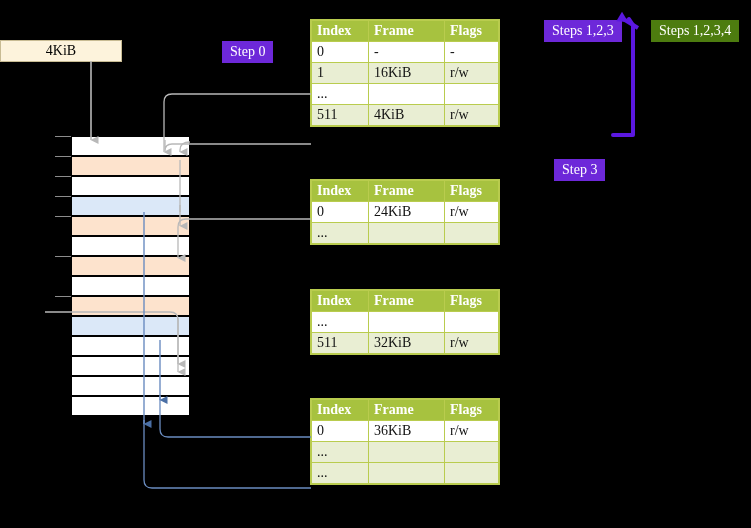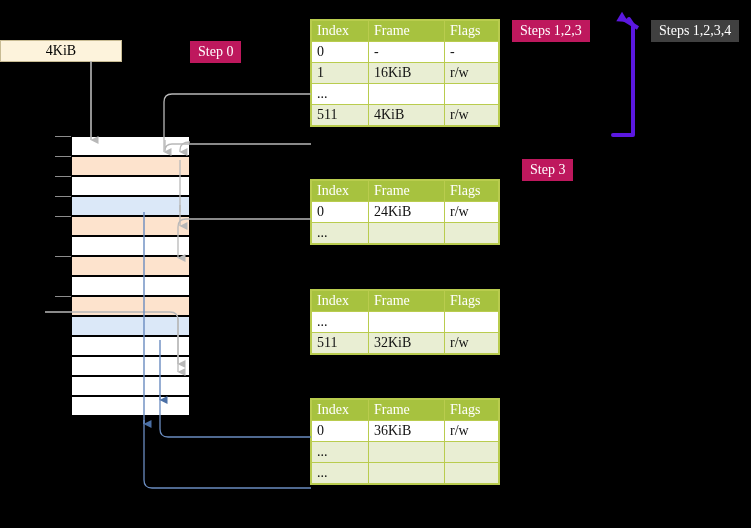--- a/index.html
+++ b/index.html
@@ -3,42 +3,42 @@
 <meta charset="utf-8">
 <style>
   html,body{margin:0;padding:0;background:#000;}
   body{width:751px;height:528px;position:relative;overflow:hidden;
        font-family:"Liberation Serif", serif;}
   .root{position:absolute;left:0;top:0;width:751px;height:528px;}
 
   
   .badge{position:absolute;color:#fff;font-size:14px;line-height:18px;
          padding:2px 8px;white-space:nowrap;font-family:"Liberation Serif",serif;}
-  .badge.red{background:#be185d;}
-  .badge.blue{background:#404040;}
+  .badge.red{background:#6d28d9;margin-left:32px;}
+  .badge.blue{background:#4d7c0f;}
 
   
   .kib-box{position:absolute;background:#fdf3dc;border:1px solid #c8bb93;
            color:#000;font-size:14px;text-align:center;}
 
   
   .memcol{position:absolute;}
   .memrow{position:absolute;left:0;border:1px solid #000;box-sizing:border-box;}
   .memrow.white{background:#ffffff;}
   .memrow.orange{background:#fde3cd;}
   .memrow.blue{background:#dbe8f8;}
   .memtick{position:absolute;height:1px;background:#8c8c8c;}
 
   
   .ptable{position:absolute;border-collapse:collapse;
           font-size:14px;color:#111;background:#fff;
           box-shadow:0 0 0 1px #b9cc4e;}
   .ptable td,.ptable th{border:1px solid #b9cc4e;padding:1px 5px;
           text-align:left;font-weight:normal;height:21px;box-sizing:border-box;}
-  .ptable th{background:#a7c23f;color:#ffffff;font-weight:normal;
+  .ptable th{background:#a7c23f;color:#ffffff;font-weight:bold;
           font-family:"Liberation Serif",serif;}
   .ptable tr.alt td{background:#e9eed3;}
   .ptable td.hl{background:#fafaa0;}
   .col-index{width:57px;}
   .col-frame{width:76px;}
   .col-flags{width:54px;}
 
   
   .wires{position:absolute;left:0;top:0;width:751px;height:528px;
          pointer-events:none;}

